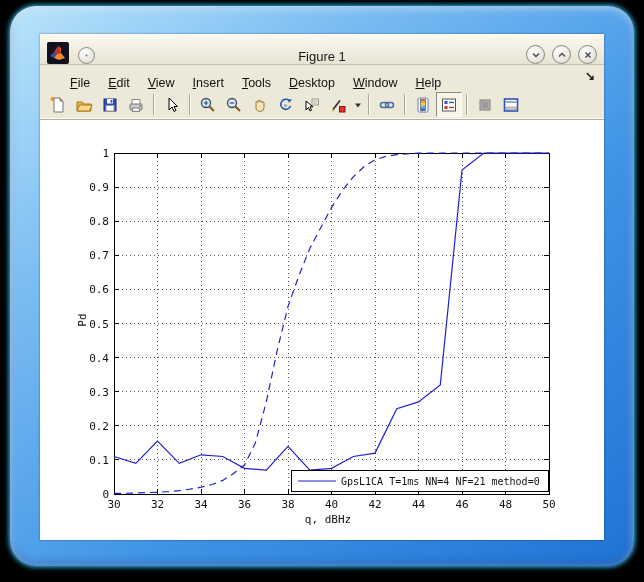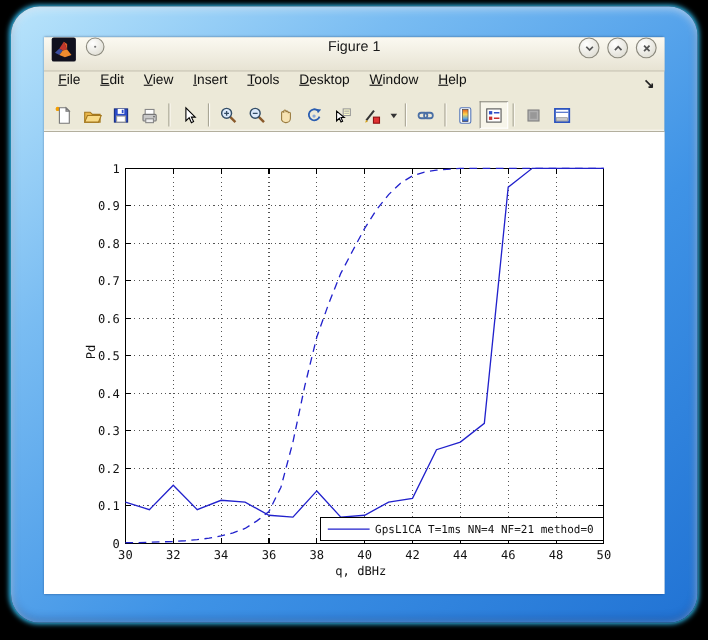--- a/index.html
+++ b/index.html
@@ -4,29 +4,29 @@
 <style>
   html,body{margin:0;padding:0;background:#000;width:644px;height:582px;overflow:hidden;
     font-family:"Liberation Sans",sans-serif;}
   .frame{position:absolute;left:10px;top:6px;width:624px;height:560px;border-radius:26px;
     background:linear-gradient(140deg,#b9e4fb 0%,#79bcf2 28%,#3f93e6 62%,#2173d4 100%);
     box-shadow:0 0 5px 1px #2fbdf2, inset 0 2px 8px rgba(255,255,255,.55), inset 0 -3px 8px rgba(0,30,90,.35);}
   .inner{position:absolute;left:30px;top:28px;right:30px;bottom:26px;background:#ece9d8;
     display:flex;flex-direction:column;box-shadow:0 0 2px rgba(0,20,60,.5);}
   
   .titlebar{height:30px;background:linear-gradient(#fbf9f1,#e7e3d3);border-bottom:1px solid #c6c2b2;
-    display:flex;align-items:flex-start;padding:0 7px;position:relative;flex:0 0 auto;}
+    display:flex;align-items:flex-end;padding:0 7px;position:relative;flex:0 0 auto;}
   .title{position:absolute;left:0;right:0;text-align:center;font-size:13px;color:#1a1a1a;}
   .mlicon{width:22px;height:22px;border-radius:2px;background:#10101e;display:flex;align-items:center;justify-content:center;}
   .circle-btn{width:17px;height:17px;border-radius:50%;border:1px solid #8a887c;
     background:radial-gradient(circle at 35% 30%,#ffffff,#d9d7cb);display:flex;align-items:center;justify-content:center;}
   .pin-btn{width:15px;height:15px;margin-left:9px;}
   .win-btns{margin-left:auto;display:flex;gap:7px;position:relative;}
   
-  .menubar{height:25px;display:flex;align-items:flex-start;padding:0 4px;position:relative;
+  .menubar{height:25px;display:flex;align-items:flex-end;padding:0 21px;position:relative;
     font-size:12.5px;color:#111;flex:0 0 auto;}
   .menu-item{padding:3px 9px;cursor:default;}
   .dock-arrow{position:absolute;right:9px;top:4px;font-size:12px;color:#222;font-weight:bold;}
   
   .toolbar{height:29px;display:flex;align-items:center;padding:0 5px;border-bottom:1px solid #b3af9e;
     box-shadow:inset 0 -1px 0 #fdfcf4;flex:0 0 auto;}
   .tbtn{width:24px;height:23px;display:flex;align-items:center;justify-content:center;border:1px solid transparent;}
   .tbtn.small{width:11px;}
   .tbtn.active{background:#f7f5ea;border-color:#8f8d80 #ffffff #ffffff #8f8d80;}
   .tsep{width:0;height:21px;border-left:1px solid #a9a695;border-right:1px solid #fdfcf6;margin:0 4px;}

